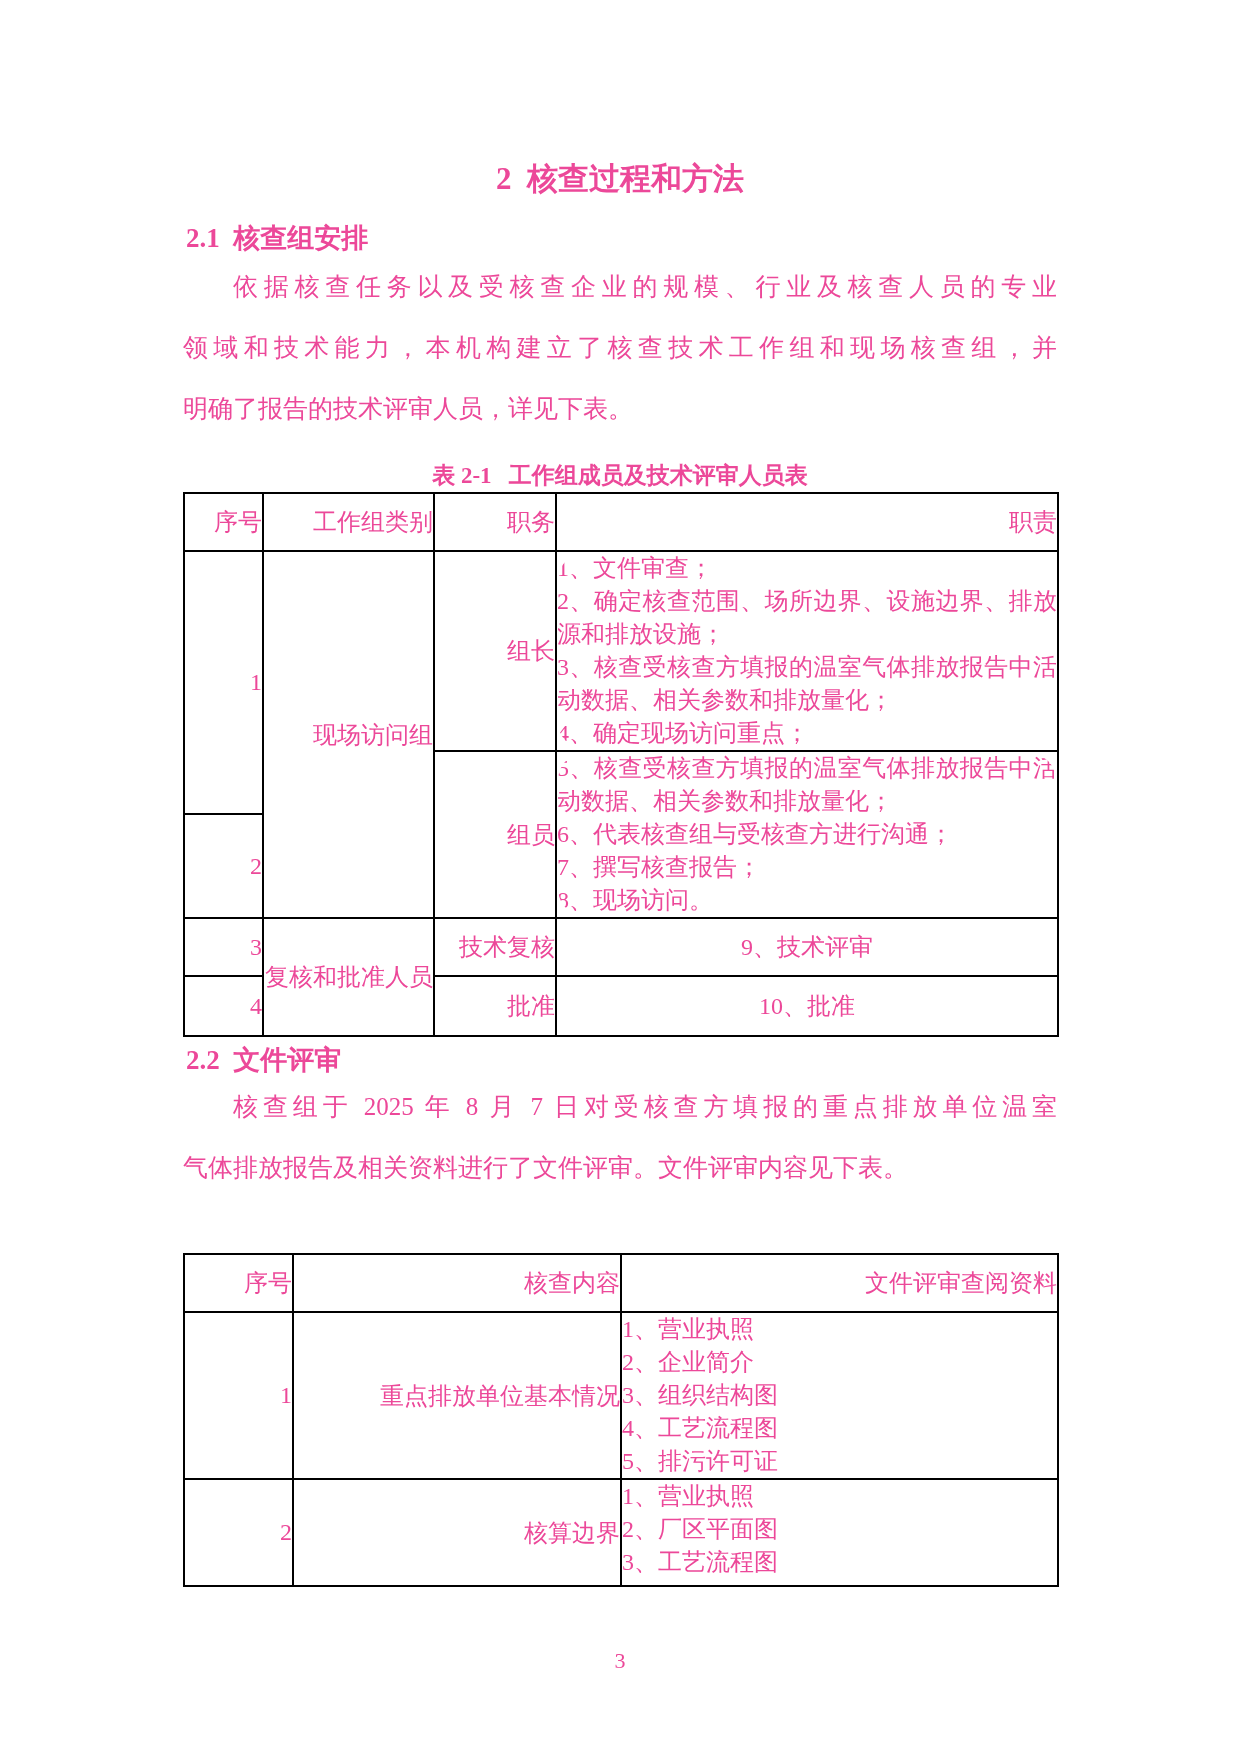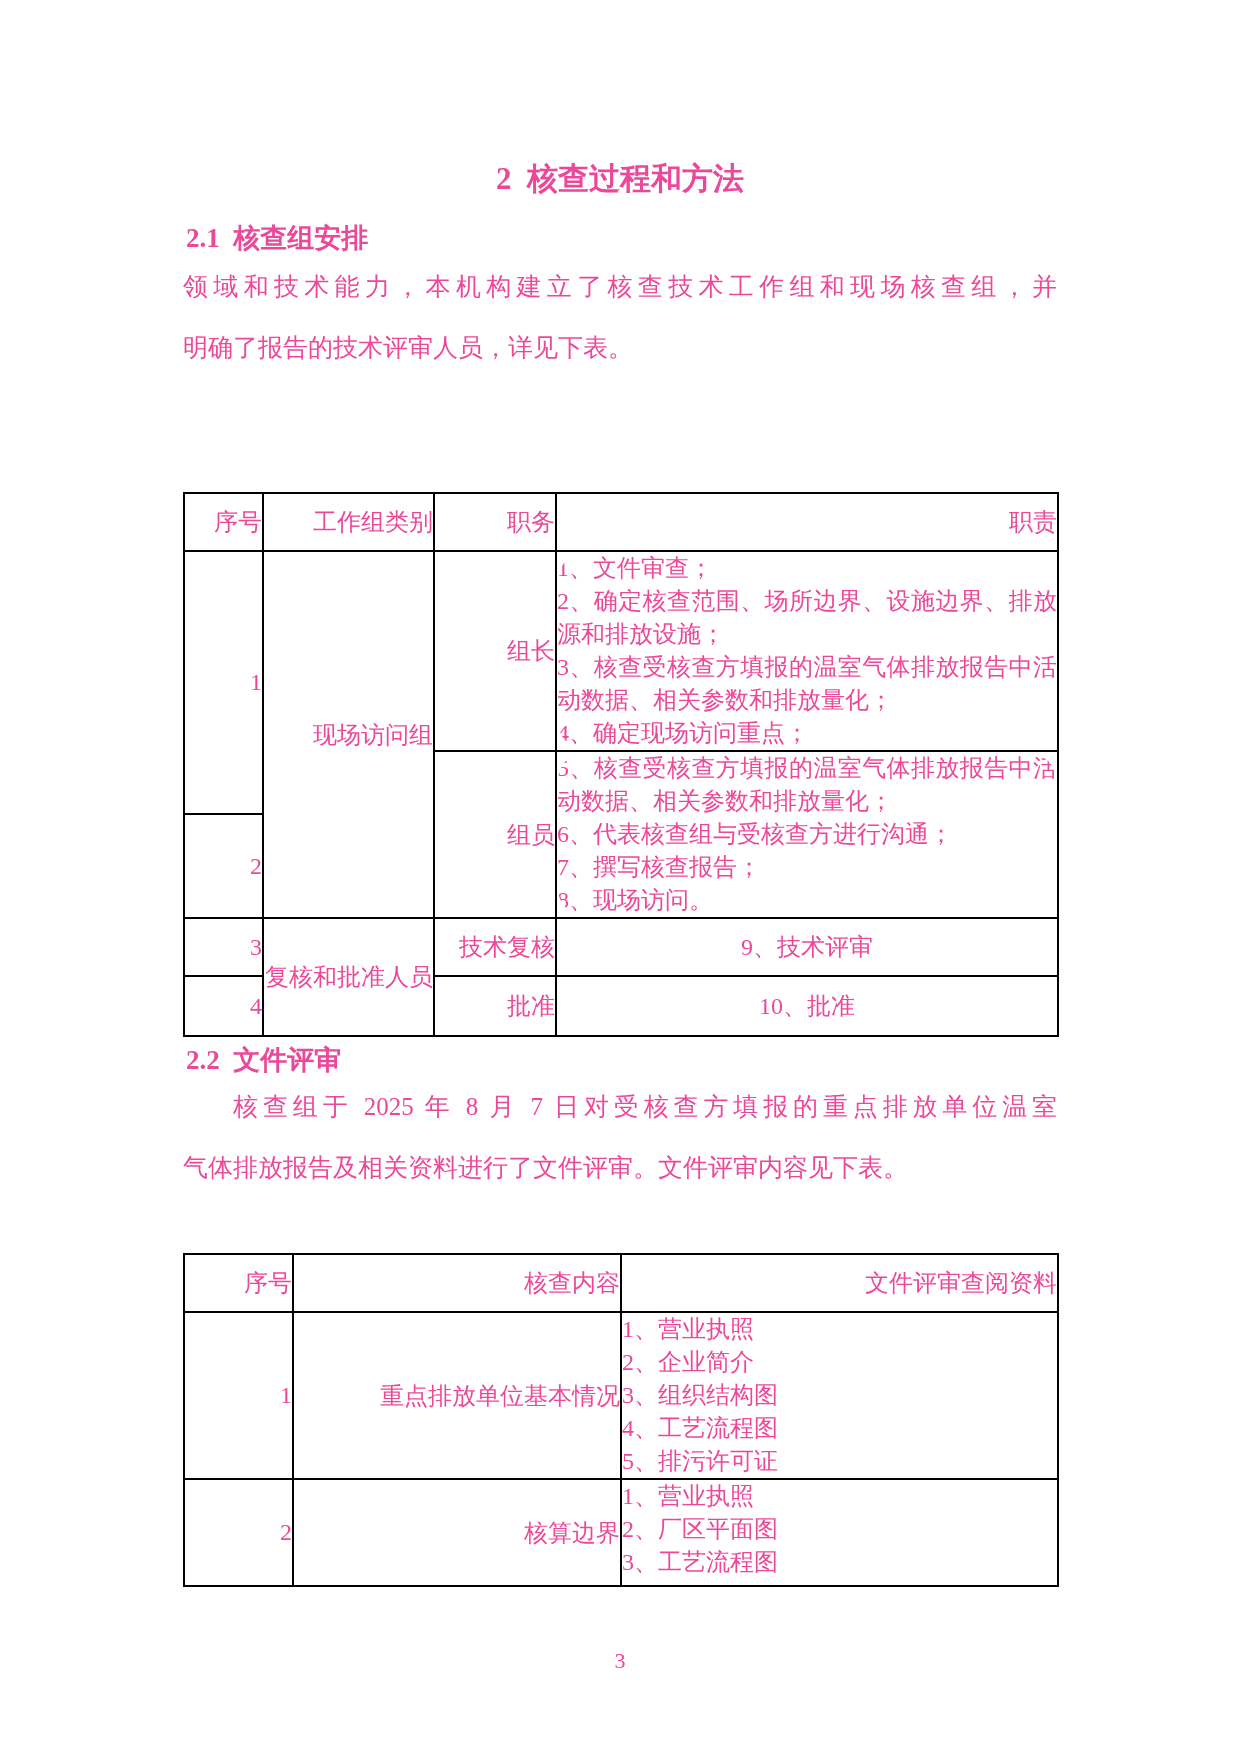--- a/index.html
+++ b/index.html
@@ -71,24 +71,26 @@
 </head>
 <body>
 
 <div class="page">
 
   <h1 class="doc-title">2  核查过程和方法</h1>
 
   <h2 class="sec-heading h21">2.1  核查组安排</h2>
 
   <div class="para p1">
+    <div class="p-line just indent">依据核查任务以及受核查企业的规模、行业及核查人员的专业</div>
     <div class="p-line just">领域和技术能力，本机构建立了核查技术工作组和现场核查组，并</div>
     <div class="p-line">明确了报告的技术评审人员，详见下表。</div>
   </div>
 
+  <div class="tbl-caption cap1">表 2-1   工作组成员及技术评审人员表</div>
 
   <table class="tbl t1">
     <colgroup>
       <col style="width:79px">
         <col style="width:171px">
         <col style="width:122px">
         <col style="width:502px">
     </colgroup>
     <tbody>
       <tr style="height:58px">

